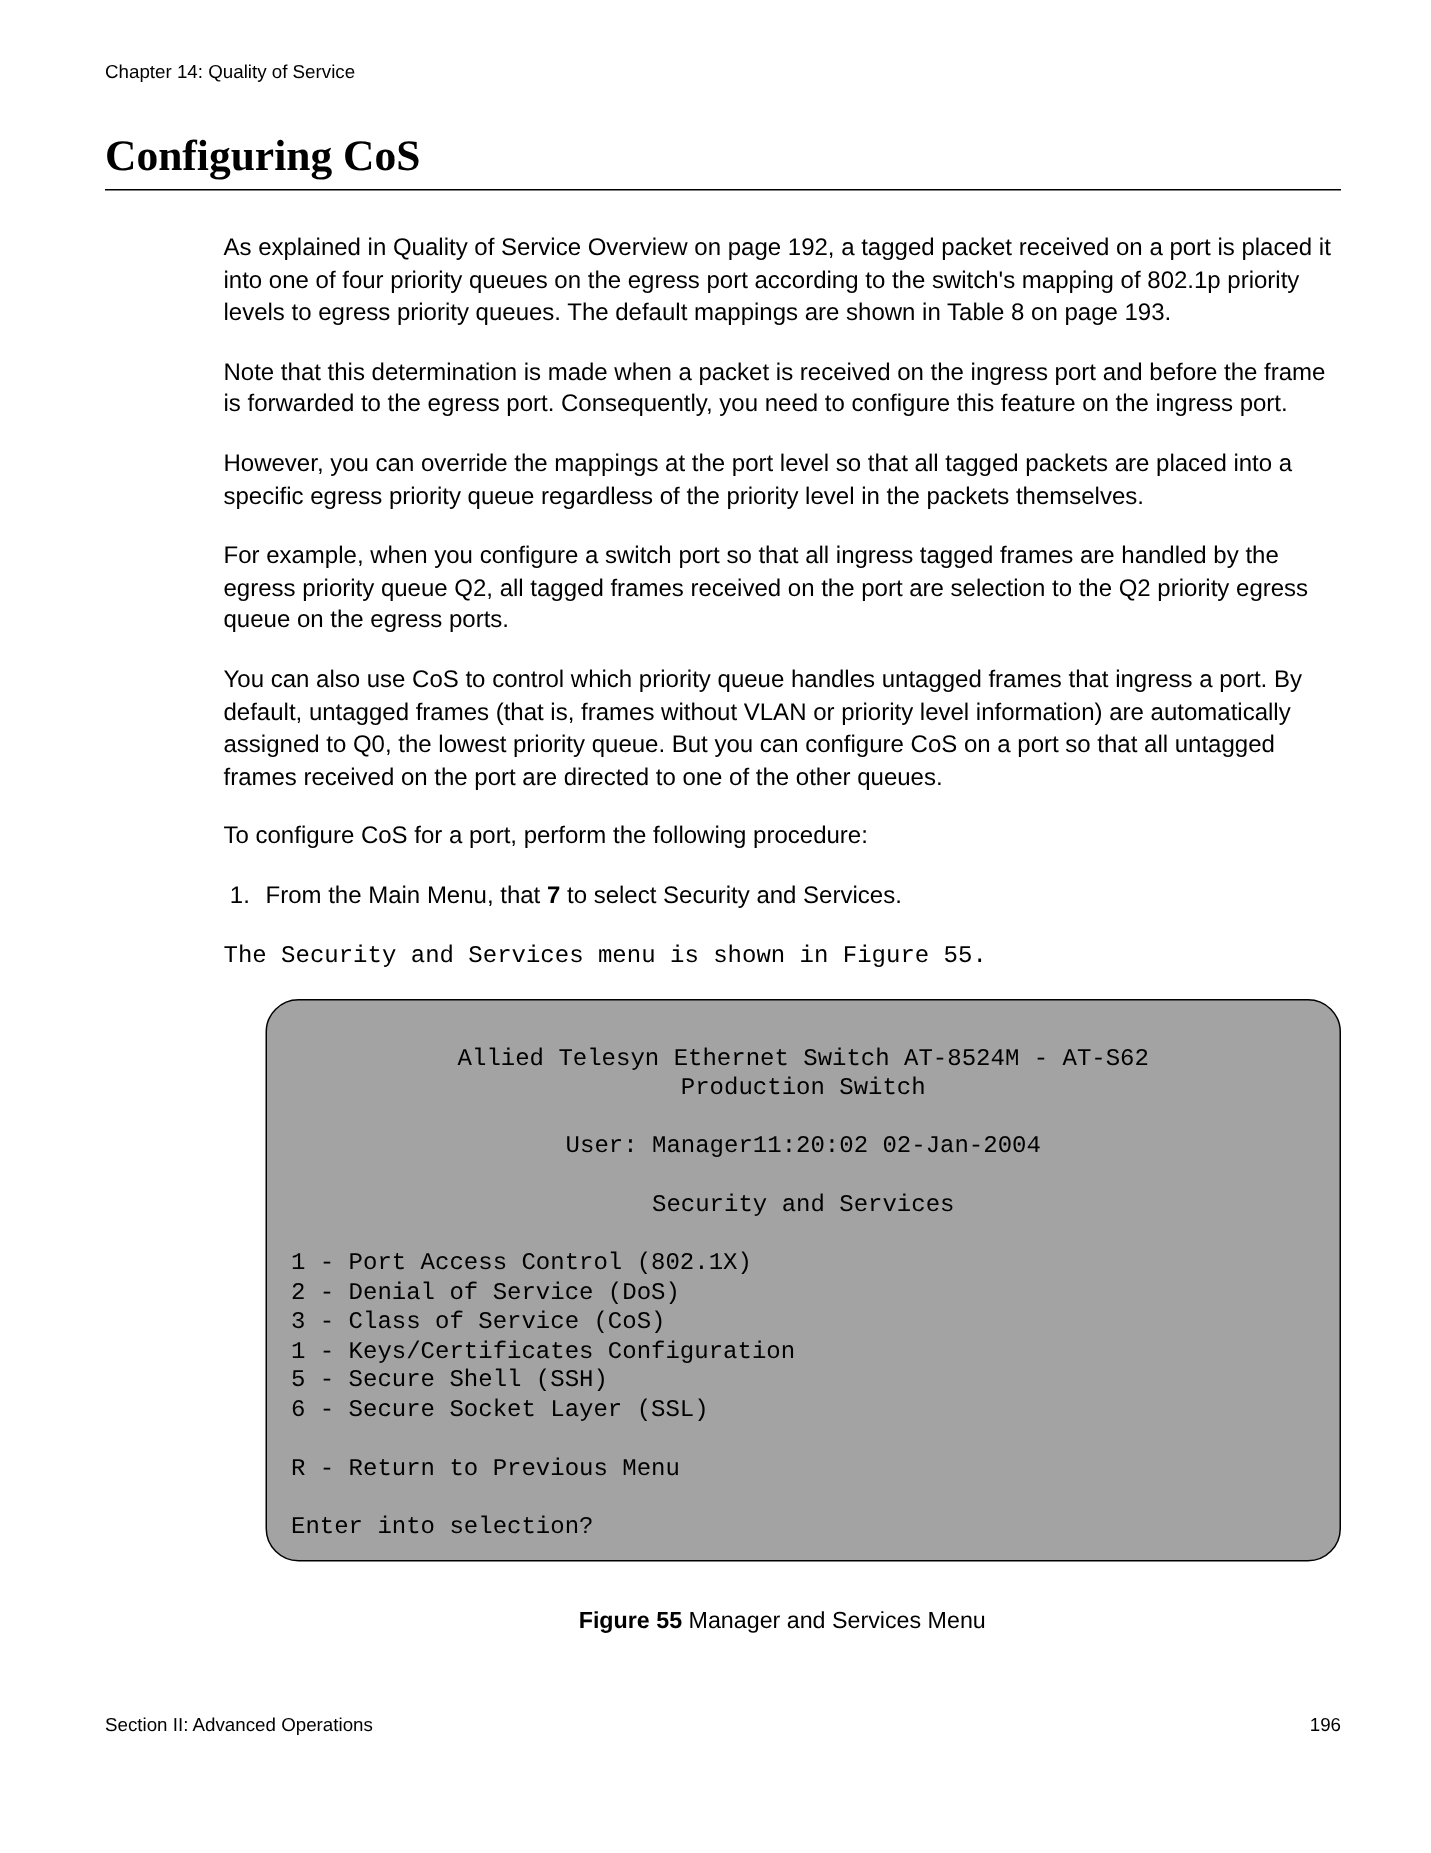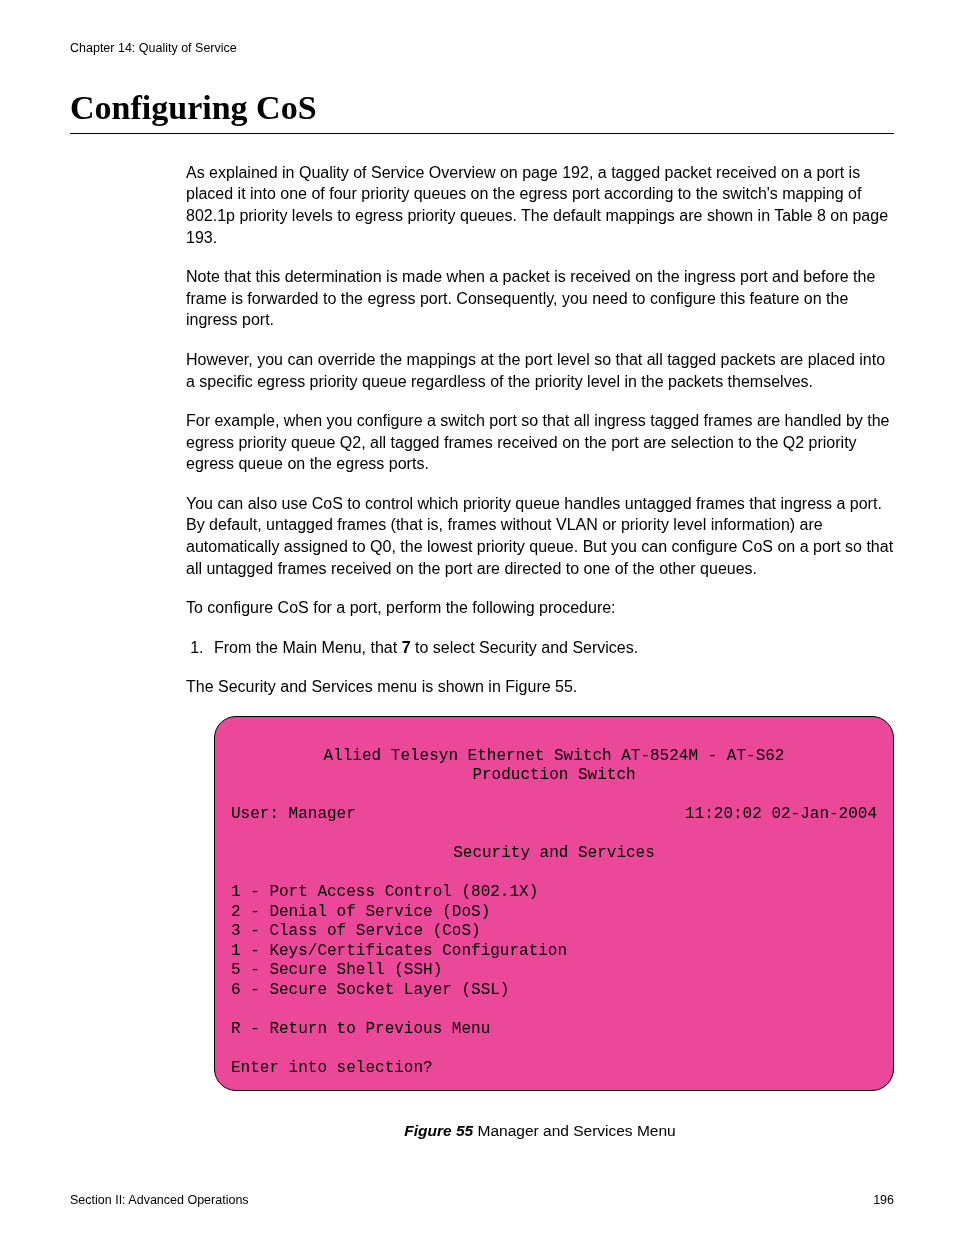--- a/index.html
+++ b/index.html
@@ -15,71 +15,72 @@
     background: #fff;
   }
   .chapter-header {
     font-size: 12.5px;
     margin-bottom: 28px;
     color: #000000;
   }
   h1.section-title {
     font-family: Georgia, "Times New Roman", serif;
     font-weight: bold;
-    font-size: 34px;
+    font-size: 29px;
     margin: 0 0 2px 0;
     padding-bottom: 2px;
     border-bottom: 1.2px solid #000;
   }
   .body-col {
-    margin-left: 116px;
+    margin-left: 79px;
     margin-top: 28px;
   }
   .body-col p {
     margin: 0 0 18px 0;
     font-size: 16px;
   }
   ol.steps {
     margin: 0 0 18px 0;
     padding-left: 22px;
   }
   ol.steps li {
     margin-bottom: 14px;
     padding-left: 6px;
   }
   .step-sub {
     margin-left: 28px;
     margin-bottom: 14px;
+    font-family: Liberation Mono, monospace;
   }
   .bold { font-weight: 700; }
   .terminal {
     font-family: "Courier New", Courier, monospace;
     font-size: 16px;
     line-height: 1.22;
     border: 1.5px solid #000;
     border-radius: 22px;
     padding: 10px 16px 12px 16px;
     margin: 6px 0 0 28px;
     white-space: pre;
-    background: #ec4899;
+    background: #a3a3a3;
   }
   .terminal .center { text-align: center; display:block; }
   .figure-caption {
     text-align: center;
     margin-top: 30px;
     font-size: 15.5px;
   }
-  .figure-caption .fignum { font-weight: 700; font-style: italic; }
+  .figure-caption .fignum { font-weight: 700; }
   .footer {
     display: flex;
     justify-content: space-between;
     font-size: 12.5px;
     margin-top: 50px;
   }
-  .row-split { display:flex; justify-content:space-between; }
+  .row-split { display:flex; justify-content:center; }
 </style>
 </head>
 <body>
 
 <div class="chapter-header">Chapter 14: Quality of Service</div>
 
 <h1 class="section-title">Configuring CoS</h1>
 
 <div class="body-col">
 

